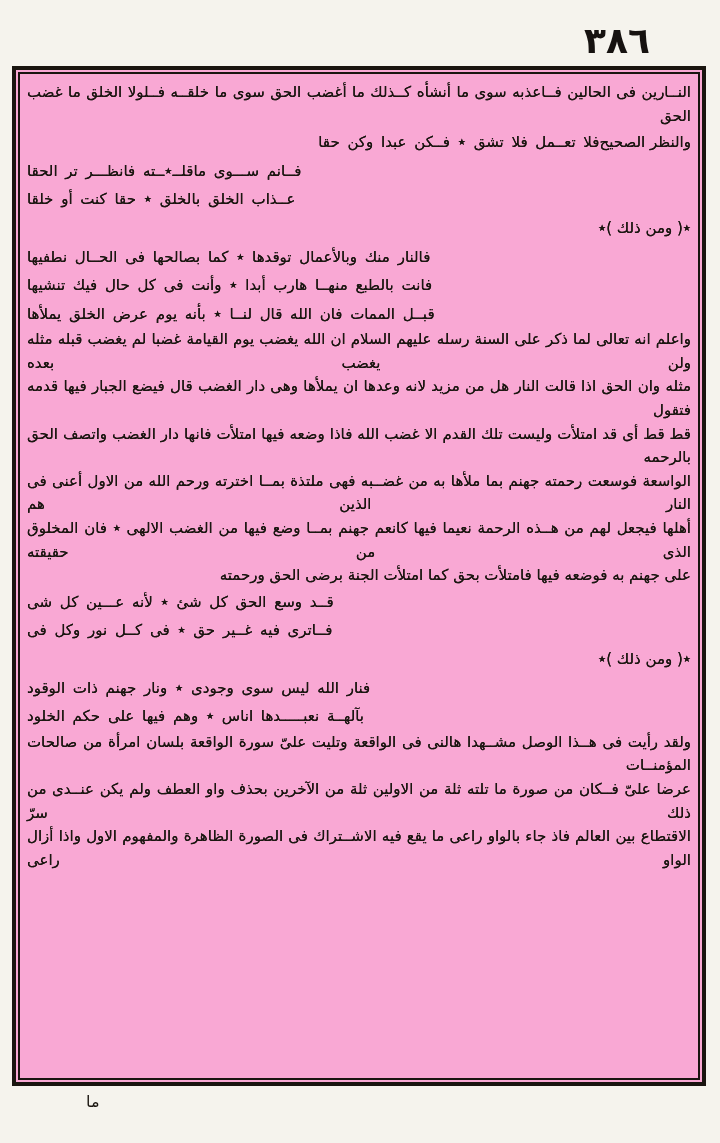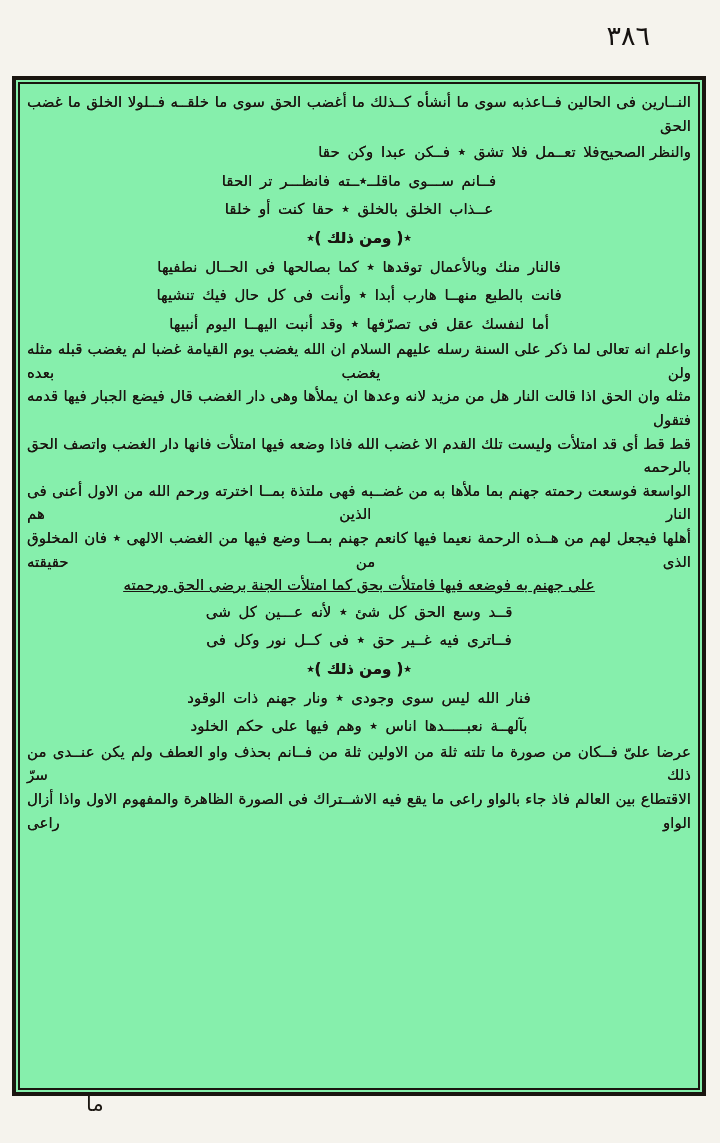--- a/index.html
+++ b/index.html
@@ -7,79 +7,77 @@
     width:720px;height:1143px;
     background:#f5f3ed;
     position:relative;
     overflow:hidden;
     font-family:"DejaVu Sans",sans-serif;
     color:#1b1611;
     direction:rtl;
   }
   .page-number{
     position:absolute;top:20px;right:70px;
-    font-size:27px;font-weight:normal;
+    font-size:36px;font-weight:bold;
     letter-spacing:2px;
     color:#161210;
   }
   .frame-outer{
-    position:absolute;top:76px;left:12px;
+    position:absolute;top:66px;left:12px;
     width:694px;height:1020px;
     border:4px solid #1a1510;
     box-sizing:border-box;
-    background:#86efac;
+    background:#f9a8d4;
   }
   .frame-inner{
     position:absolute;top:2px;left:2px;right:2px;bottom:2px;
     border:2px solid #1a1510;
     box-sizing:border-box;
     padding:7px 7px 4px 7px;
     overflow:hidden;
   }
   .line{
     font-size:15px;
     color:#1b1611;
     text-shadow:0 0 .4px currentColor;
   }
   .prose{
     line-height:23.6px;
     text-align:justify;
     text-align-last:justify;
   }
   .prose-center{
     line-height:23.6px;
-    text-align:center;
-    text-decoration:underline;
   }
   .verse{
     line-height:28.5px;
-    text-align:center;
+    text-align:left;
     word-spacing:3px;
   }
   .header{
     line-height:29px;
-    text-align:center;
-    font-weight:bold;
+    text-align:right;
+    font-weight:normal;
   }
   .leadrow{
     display:flex;
     line-height:28.5px;
   }
   .leadrow .lead{
     flex:0 0 auto;
   }
   .leadrow .leadverse{
     flex:1 1 auto;
     text-align:right;
     word-spacing:3px;
     padding-left:120px;
   }
   .catchword{
     position:absolute;top:1092px;left:86px;
-    font-size:21px;
+    font-size:16px;
     color:#1b1611;
   }
 </style>
 </head>
 <body>
 
 <div class="page-number">٣٨٦</div>
 
 <div class="frame-outer">
   <div class="frame-inner">
@@ -90,36 +88,37 @@
       <span class="lead">والنظر الصحيح</span>
       <span class="leadverse">فلا تعــمل فلا تشق ٭ فــكن عبدا وكن حقا</span>
     </div>
     <div class="line verse">فــانم ســـوى ماقلــ٭ــته فانظـــر تر الحقا</div>
     <div class="line verse">عــذاب الخلق بالخلق ٭ حقا كنت أو خلقا</div>
 
     <div class="line header">٭( ومن ذلك )٭</div>
 
     <div class="line verse">فالنار منك وبالأعمال توقدها ٭ كما بصالحها فى الحــال نطفيها</div>
     <div class="line verse">فانت بالطبع منهــا هارب أبدا ٭ وأنت فى كل حال فيك تنشيها</div>
-    <div class="line verse">أما لنفسك عقل فى تصرّفها ٭ وقد أنبت اليهــا اليوم أنبيها</div>
+    <div class="line verse">قبــل الممات فان الله قال لنــا ٭ بأنه يوم عرض الخلق يملأها</div>
 
     <div class="line prose">واعلم انه تعالى لما ذكر على السنة رسله عليهم السلام ان الله يغضب يوم القيامة غضبا لم يغضب قبله مثله ولن يغضب بعده</div>
     <div class="line prose">مثله وان الحق اذا قالت النار هل من مزيد لانه وعدها ان يملأها وهى دار الغضب قال فيضع الجبار فيها قدمه فتقول</div>
     <div class="line prose">قط قط أى قد امتلأت وليست تلك القدم الا غضب الله فاذا وضعه فيها امتلأت فانها دار الغضب واتصف الحق بالرحمه</div>
     <div class="line prose">الواسعة فوسعت رحمته جهنم بما ملأها به من غضــبه فهى ملتذة بمــا اخترته ورحم الله من الاول أعنى فى النار الذين هم</div>
     <div class="line prose">أهلها فيجعل لهم من هــذه الرحمة نعيما فيها كانعم جهنم بمــا وضع فيها من الغضب الالهى ٭ فان المخلوق الذى من حقيقته</div>
     <div class="line prose-center">على جهنم به فوضعه فيها فامتلأت بحق كما امتلأت الجنة برضى الحق ورحمته</div>
 
     <div class="line verse">قــد وسع الحق كل شئ ٭ لأنه عـــين كل شى</div>
     <div class="line verse">فــاترى فيه غــير حق ٭ فى كــل نور وكل فى</div>
 
     <div class="line header">٭( ومن ذلك )٭</div>
 
     <div class="line verse">فنار الله ليس سوى وجودى ٭ ونار جهنم ذات الوقود</div>
     <div class="line verse">بآلهــة نعبـــــدها اناس ٭ وهم فيها على حكم الخلود</div>
 
-    <div class="line prose">عرضا علىّ فــكان من صورة ما تلته ثلة من الاولين ثلة من فــانم بحذف واو العطف ولم يكن عنــدى من ذلك سرّ</div>
+    <div class="line prose">ولقد رأيت فى هــذا الوصل مشــهدا هالنى فى الواقعة وتليت علىّ سورة الواقعة بلسان امرأة من صالحات المؤمنــات</div>
+    <div class="line prose">عرضا علىّ فــكان من صورة ما تلته ثلة من الاولين ثلة من الآخرين بحذف واو العطف ولم يكن عنــدى من ذلك سرّ</div>
     <div class="line prose">الاقتطاع بين العالم فاذ جاء بالواو راعى ما يقع فيه الاشــتراك فى الصورة الظاهرة والمفهوم الاول واذا أزال الواو راعى</div>
 
   </div>
 </div>
 
 <div class="catchword">ما</div>
 
 </body></html>

